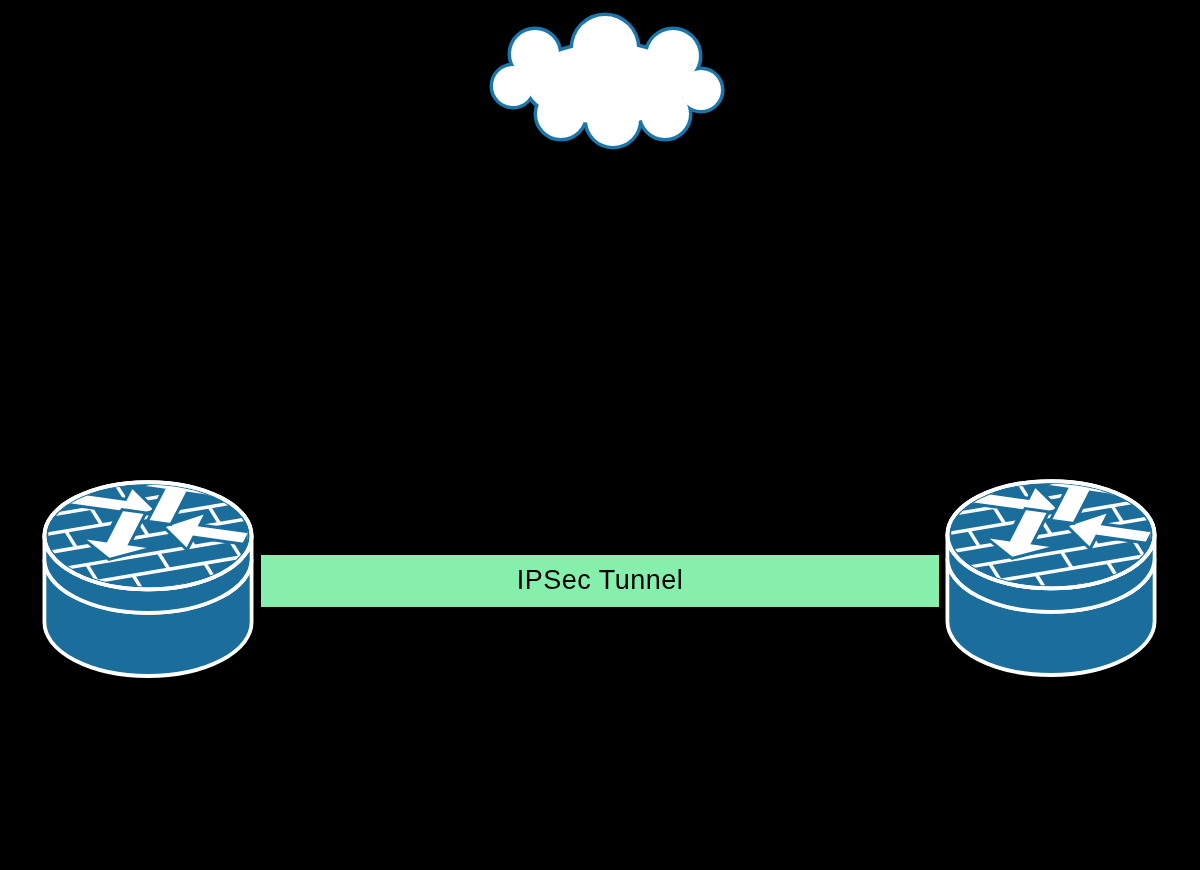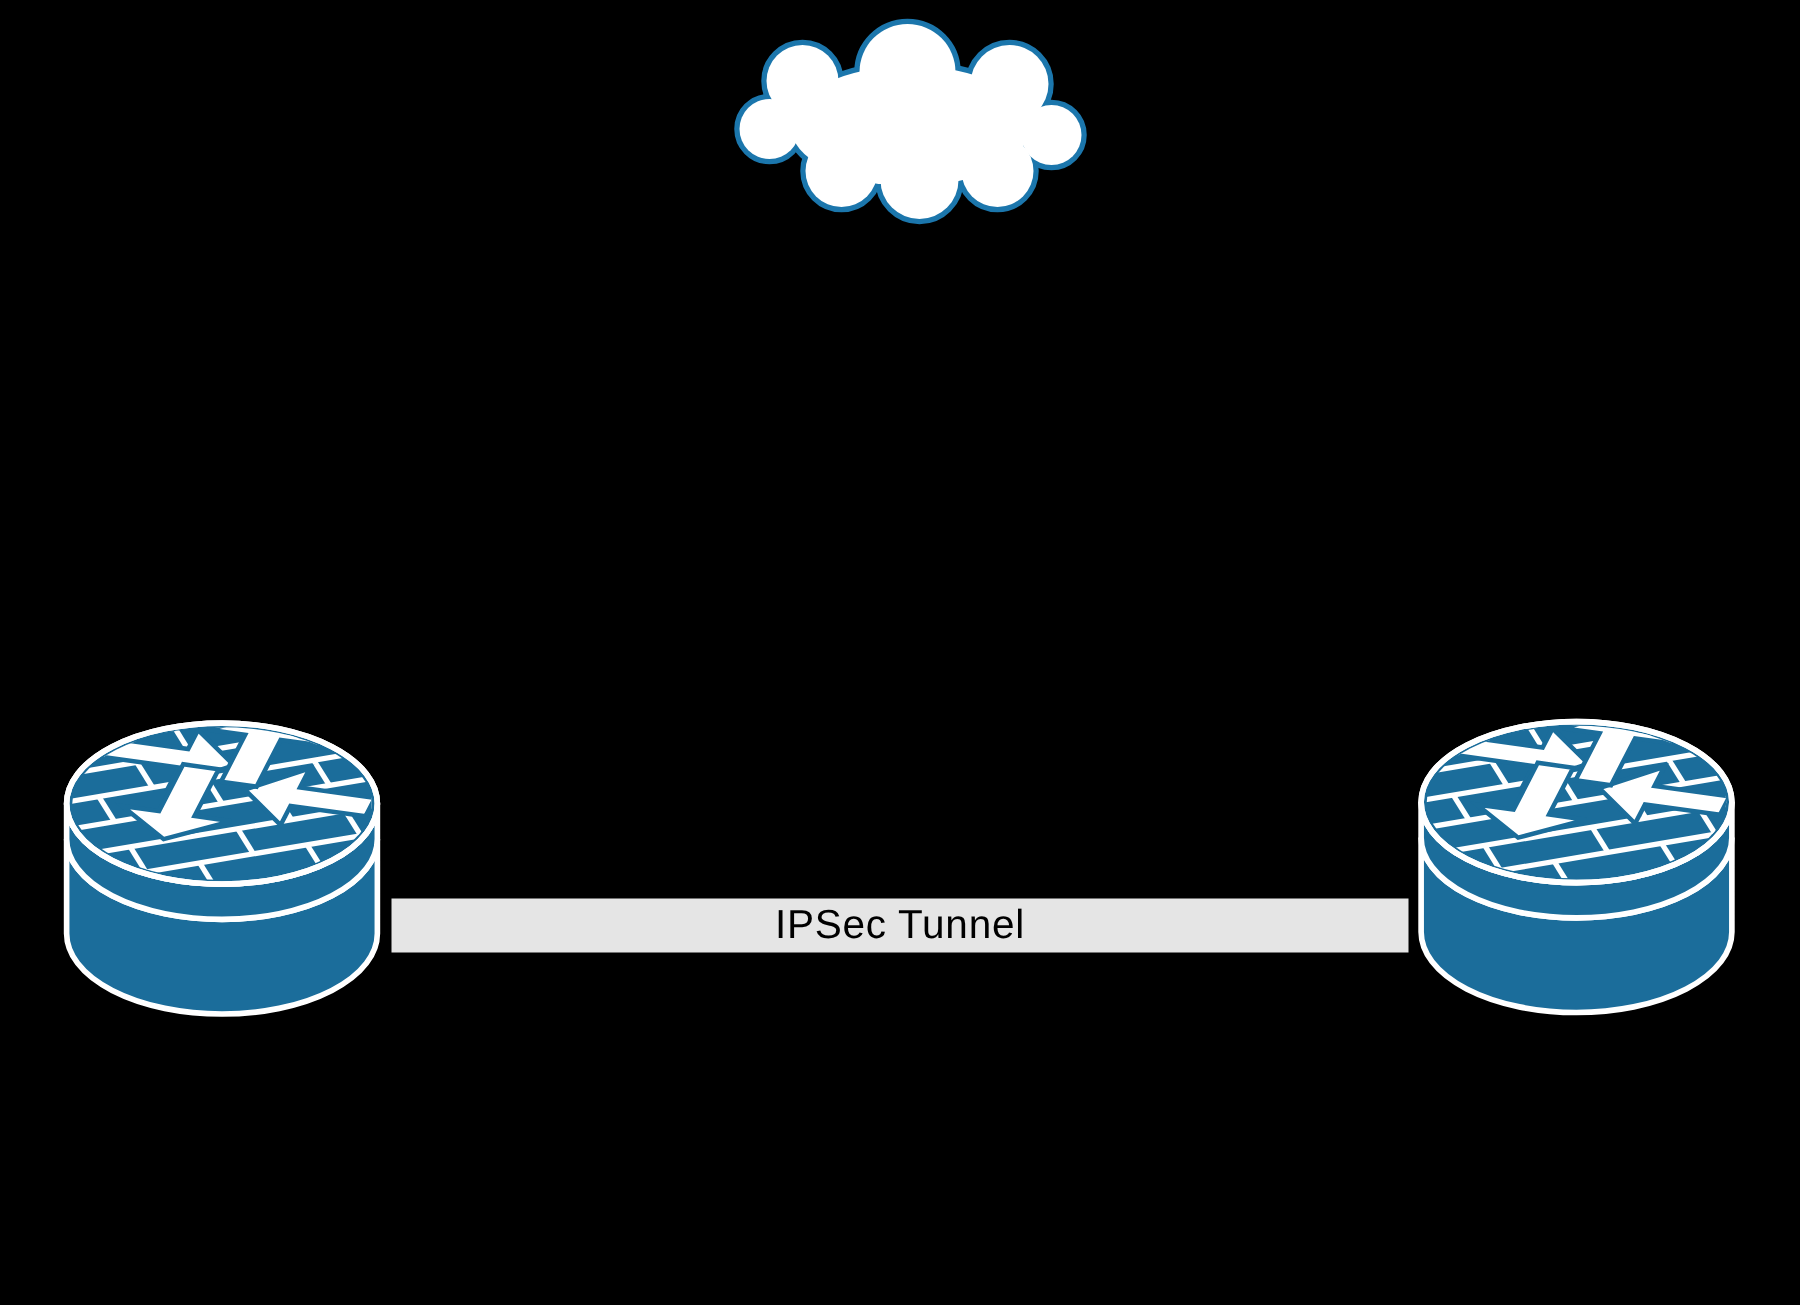--- a/index.html
+++ b/index.html
@@ -20,26 +20,25 @@
     left: 487px;
     top: 12px;
     width: 240px;
     height: 140px;
   }
   .tunnel-bar {
     position: absolute;
     left: 261px;
     top: 555px;
     width: 678px;
-    height: 36px;
-    background: #e5e5e5;
+    height: 52px;
+    background: #86efac;
     display: flex;
     align-items: center;
     justify-content: center;
-    margin-top: 44px;
   }
   .tunnel-label {
     color: #000000;
     font-size: 27px;
     line-height: 1;
     letter-spacing: 0.5px;
     white-space: nowrap;
     transform: translateY(-1px);
   }
   .router {

